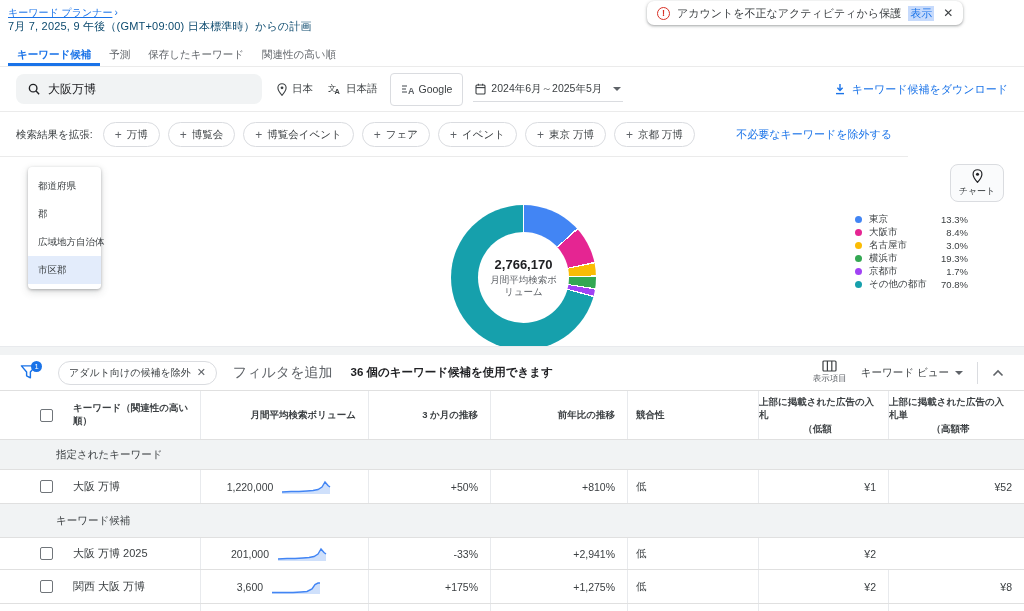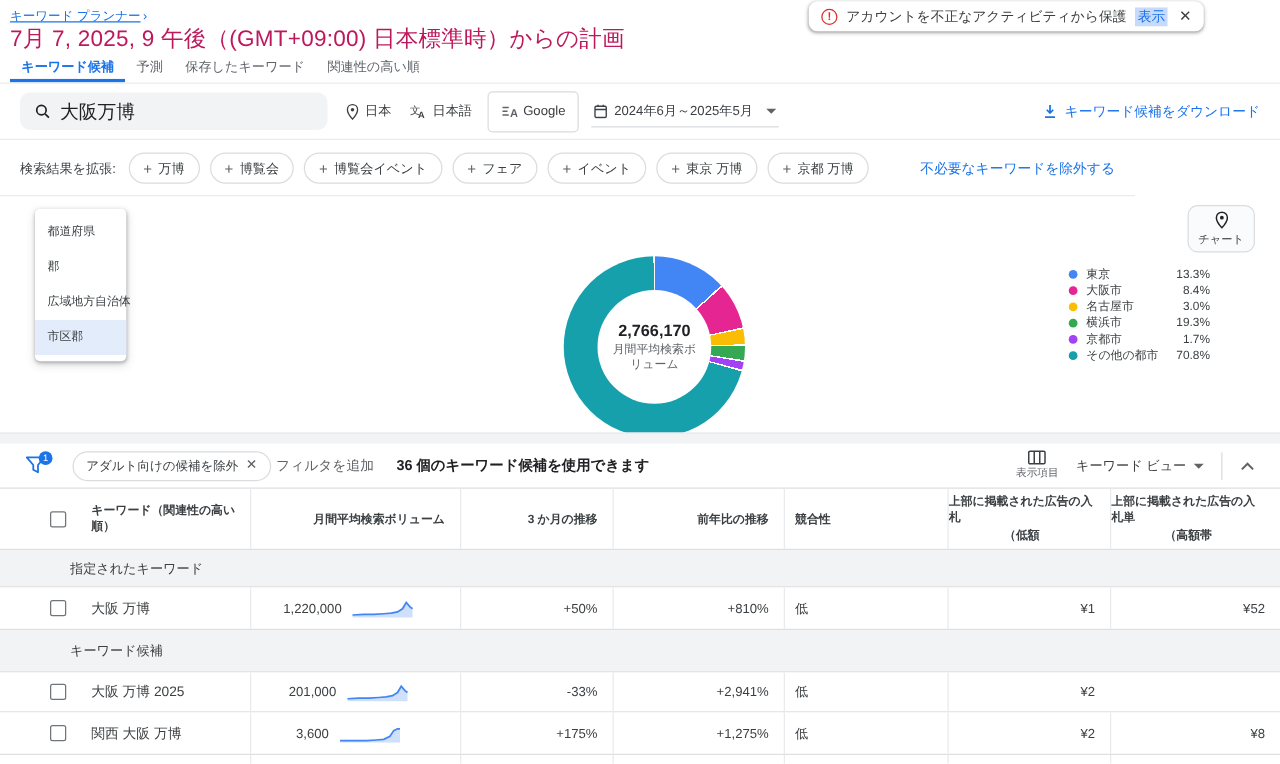--- a/index.html
+++ b/index.html
@@ -3,42 +3,42 @@
 <meta charset="utf-8">
 <style>
   * { margin:0; padding:0; box-sizing:border-box; }
   body { background:#fff; font-family:"Liberation Sans","DejaVu Sans",sans-serif; }
   .screen { position:relative; width:1024px; height:611px; background:#fff; overflow:hidden; color:#3c4043; }
 
   
   .breadcrumb { position:absolute; left:8px; top:6px; font-size:10px; color:#1a73e8; }
   .breadcrumb a { color:#1a73e8; text-decoration:underline; cursor:pointer; }
   .breadcrumb .bc-chev { text-decoration:none; margin-left:2px; color:#1a73e8; }
-  .page-title { position:absolute; left:8px; top:19px; font-size:18px; color:#be185d; letter-spacing:.2px; }
+  .page-title { position:absolute; left:8px; top:19px; font-size:11px; color:#0c4a6e; letter-spacing:.2px; }
 
   .toast { position:absolute; left:647px; top:1px; height:24px; display:flex; align-items:center; gap:7px;
            background:#fff; border-radius:7px; padding:0 10px;
            box-shadow:0 1px 2px rgba(60,64,67,.3), 0 1px 3px 1px rgba(60,64,67,.15); }
   .toast-err { width:13px; height:13px; border:1.5px solid #d93025; border-radius:50%; color:#d93025;
                font-size:9px; font-weight:bold; display:flex; align-items:center; justify-content:center; }
   .toast-msg { font-size:11px; color:#3c4043; white-space:nowrap; }
   .toast-action { font-size:11px; color:#1a73e8; background:#c6dafc; padding:0 2px; cursor:pointer; }
   .toast-close { font-size:12px; color:#3c4043; cursor:pointer; line-height:1; margin-left:2px; }
 
   
   .tabs { position:absolute; left:8px; top:44px; display:flex; height:22px; }
   .tab { padding:0 9px; font-size:10.5px; line-height:20px; color:#5f6368; cursor:pointer; white-space:nowrap; }
   .tab.active { color:#1a73e8; border-bottom:3px solid #1a73e8; border-radius:2px 2px 0 0; font-weight:bold; }
   .tabs-line { position:absolute; left:0; top:66px; width:1024px; height:1px; background:#ebebeb; }
 
   
   .toolbar { position:absolute; left:0; top:67px; width:1024px; height:45px; display:flex; align-items:center;
              padding:0 16px; border-bottom:1px solid #ebebeb; }
   .searchbox { width:246px; height:30px; background:#f1f3f4; border-radius:8px; display:flex; align-items:center;
-               gap:8px; padding:0 12px; font-size:15px; color:#202124; }
+               gap:8px; padding:0 12px; font-size:12px; color:#202124; }
   .tb-item { display:flex; align-items:center; gap:5px; font-size:10.5px; color:#3c4043; margin-left:15px; cursor:pointer; white-space:nowrap; }
   .network-box { border:1px solid #dadce0; border-radius:4px; height:33px; padding:0 10px; margin-left:12px; }
   .date-item { border-bottom:1px solid #dadce0; height:26px; padding:0 2px; margin-left:10px; }
   .caret { width:0; height:0; border-left:4px solid transparent; border-right:4px solid transparent; border-top:4px solid #5f6368; margin-left:6px; }
   .spacer { flex:1; }
   .download { display:flex; align-items:center; gap:6px; font-size:11px; color:#1a73e8; cursor:pointer; white-space:nowrap; }
 
   
   .chips-row { position:absolute; left:0; top:113px; width:908px; height:44px; display:flex; align-items:center;
                padding:0 16px; border-bottom:1px solid #ebebeb; }
@@ -79,21 +79,21 @@
   .chart-btn span { font-size:9px; color:#3c4043; }
 
   
   .filter-bar { position:absolute; left:0; top:355px; width:1024px; height:35px; display:flex; align-items:center; padding:0 20px; background:#fff; }
   .funnel-wrap { position:relative; width:20px; height:18px; margin-right:18px; cursor:pointer; }
   .funnel-badge { position:absolute; right:-2px; top:-3px; width:11px; height:11px; border-radius:50%; background:#1a73e8;
                   color:#fff; font-size:7.5px; display:flex; align-items:center; justify-content:center; }
   .filter-chip { display:flex; align-items:center; gap:6px; height:24px; border:1px solid #dadce0; border-radius:12px;
                  padding:0 10px; font-size:10px; color:#3c4043; cursor:pointer; white-space:nowrap; }
   .chip-x { font-size:11px; color:#5f6368; cursor:pointer; line-height:1; }
-  .add-filter { font-size:11px; color:#5f6368; margin-left:4px; cursor:pointer; white-space:nowrap; }
+  .add-filter { font-size:14px; color:#5f6368; margin-left:16px; cursor:pointer; white-space:nowrap; }
   .filter-summary { font-size:11.5px; font-weight:bold; color:#202124; margin-left:18px; white-space:nowrap; }
   .cols-group { display:flex; flex-direction:column; align-items:center; gap:1px; cursor:pointer; margin-right:14px; }
   .cols-group span { font-size:8.5px; color:#5f6368; }
   .view-select { display:flex; align-items:center; font-size:10.5px; color:#3c4043; cursor:pointer; white-space:nowrap; }
   .vdiv { width:1px; height:22px; background:#dadce0; margin:0 14px; }
 
   
   .kw-table { position:absolute; left:0; top:390px; width:1024px; }
   .t-row { display:grid; grid-template-columns:200px 168px 122px 137px 131px 130px 1fr; align-items:stretch; background:#fff; }
   .t-row > div { display:flex; align-items:center; border-left:1px solid #e8eaed; overflow:hidden; }

